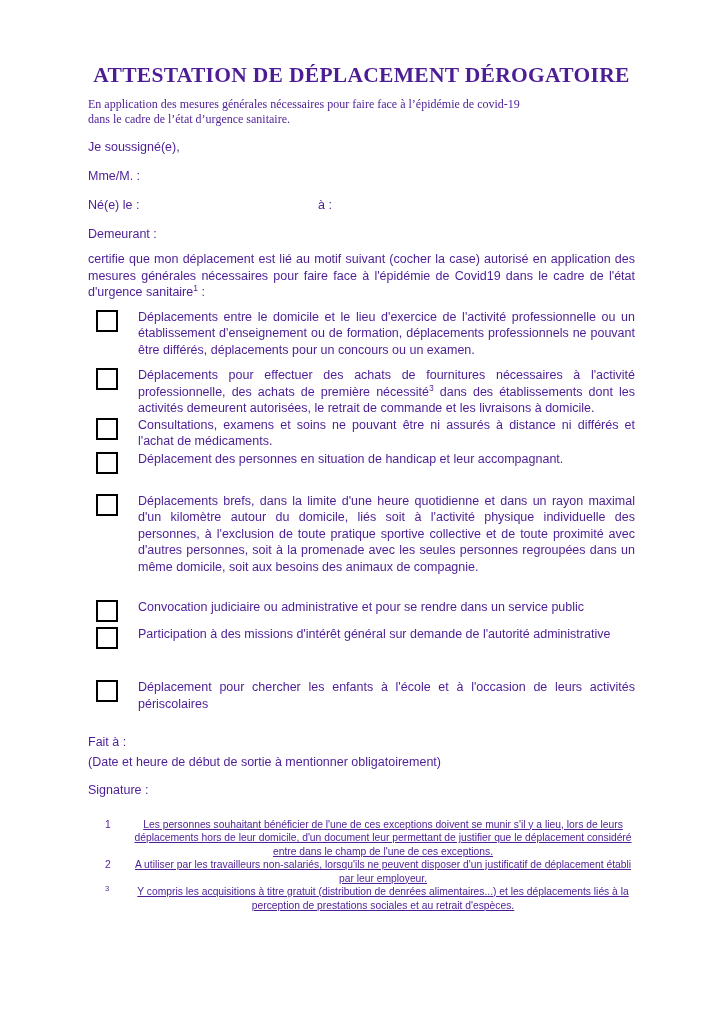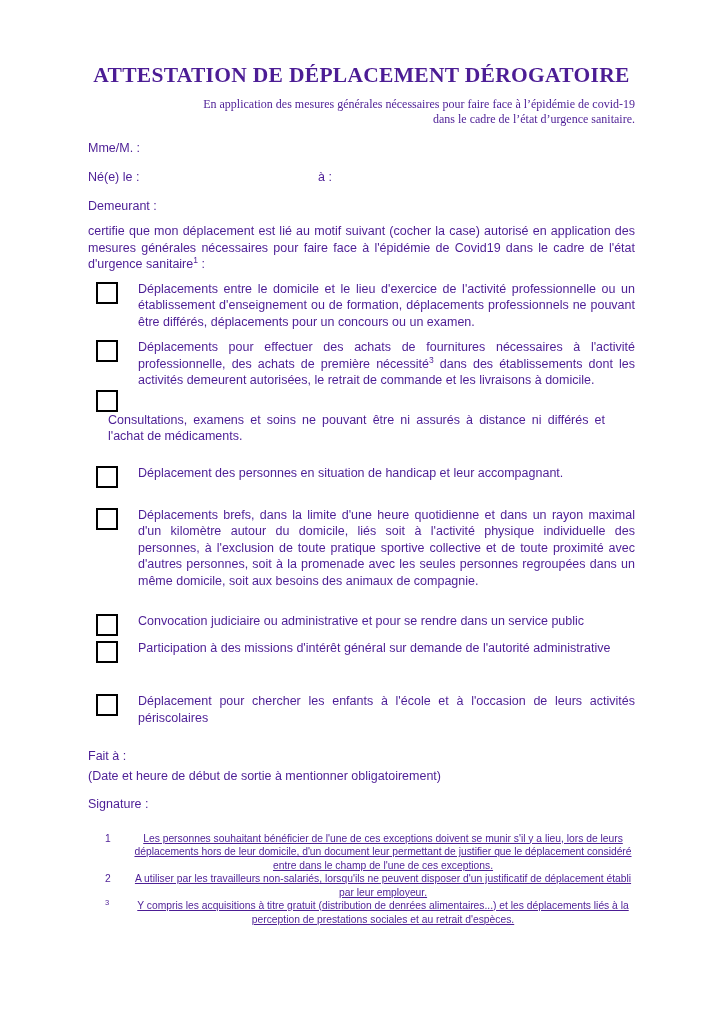--- a/index.html
+++ b/index.html
@@ -20,21 +20,21 @@
     font-size:21.5px;
     font-weight:bold;
     text-align:center;
     letter-spacing:.3px;
     line-height:26px;
   }
   .doc-subtitle{
     margin:9px 0 0 0;
     font-family:"Liberation Serif","DejaVu Serif",serif;
     font-size:12px;
-    text-align:right;
+    text-align:left;
     line-height:15px;
   }
   .field-line{margin:14px 0 0 0;line-height:15px;}
   .field-line.first{margin-top:13px;}
   .inline-label{display:inline-block;}
   .label-birth{width:230px;}
   .label-le{width:205px;}
   .blank{display:inline-block;min-width:120px;height:13px;vertical-align:bottom;}
   .certify-par{
     margin:9px 0 0 0;
@@ -58,21 +58,21 @@
   }
   .reason-text{
     display:block;
     width:497px;
     margin-left:20px;
     text-align:justify;
     line-height:16.5px;
   }
   .reason:nth-child(1){margin-bottom:9px;}
   .reason:nth-child(2){}
-  .reason:nth-child(3){margin-bottom:20px;flex-direction:column;}
+  .reason:nth-child(3){margin-bottom:1px;}
   .reason:nth-child(4){margin-bottom:19px;}
   .reason:nth-child(5){margin-bottom:24px;}
   .reason:nth-child(6){margin-bottom:4px;}
   .reason:nth-child(7){margin-bottom:30px;}
   .reason:nth-child(8){margin-bottom:20px;}
   .footer-block{margin-top:23px;}
   .footer-line{margin:0 0 0 0;line-height:15px;}
   .footer-line + .footer-line{margin-top:13px;}
   .footer-note{margin-top:5px;line-height:15px;}
   .footnotes{
@@ -95,20 +95,23 @@
 
 <div class="page">
 
   <h1 class="doc-title">ATTESTATION DE DÉPLACEMENT DÉROGATOIRE</h1>
 
   <p class="doc-subtitle">
     <span>En application des mesures générales nécessaires pour faire face à l’épidémie de covid-19</span><br>
     <span>dans le cadre de l’état d’urgence sanitaire.</span>
   </p>
 
+  <p class="field-line first">
+    <span>Je soussigné(e),</span>
+  </p>
 
   <p class="field-line">
     <span>Mme/M. :</span>
     <span class="blank"></span>
   </p>
 
   <p class="field-line">
     <span class="inline-label label-birth"><span>Né(e) le :</span>
       <span class="blank" style="min-width:100px"></span></span><span>à :</span>
     <span class="blank"></span>

